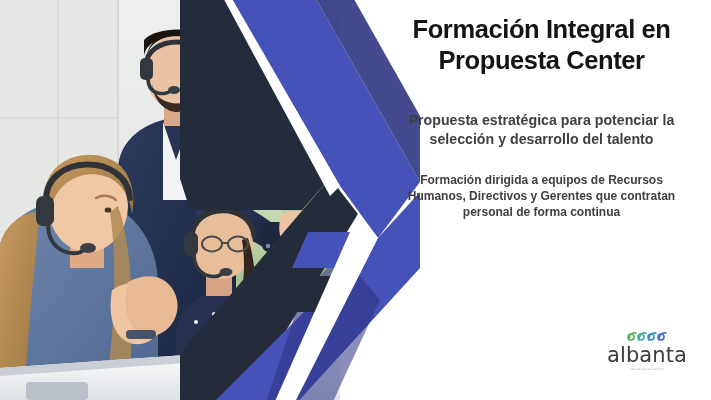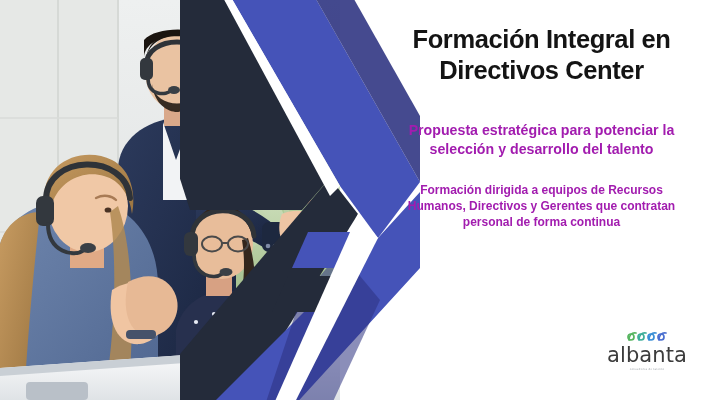--- a/index.html
+++ b/index.html
@@ -35,34 +35,34 @@
     pointer-events: none;
   }
   .chevron-svg { display: block; width: 240px; height: 400px; }
 
   
   .content {
     position: absolute;
     left: 372px; top: 0;
     width: 339px; height: 400px;
     box-sizing: border-box;
-    padding: 18px 14px 10px 14px;
+    padding: 8px 14px 10px 14px;
     text-align: center;
   }
   .title {
     color: #141414;
     font-size: 25.5px;
     font-weight: bold;
     line-height: 1.22;
     letter-spacing: -0.4px;
     margin: 6px 0 0 0;
     padding: 0 4px;
   }
   .sub-block {
-    color: #a21caf;
+    color: #404040;
     font-weight: bold;
     line-height: 1.34;
     margin: 0;
     padding: 0 6px;
   }
   .sub-1 {
     font-size: 14.2px;
     margin-top: 35px;
   }
   .sub-2 {
@@ -257,21 +257,21 @@
 
       <polygon points="40,-8 48,-8 160,186 150,196" fill="#ffffff"></polygon>
       <polygon points="178,214 198,238 112,408 92,408" fill="#ffffff"></polygon>
     </svg>
   </div>
 
   <div class="content">
 
     <h1 class="title">
       <span>Formación Integral en</span><br>
-      <span>Directivos Center</span>
+      <span>Propuesta Center</span>
     </h1>
 
     <p class="sub-block sub-1">Propuesta estratégica para potenciar la selección y desarrollo del talento</p>
 
     <p class="sub-block sub-2">Formación dirigida a equipos de Recursos Humanos, Directivos y Gerentes que contratan personal de forma continua</p>
 
     <div class="logo">
       <svg class="logo-mark" width="42" height="15" viewBox="0 0 84 30">
         <g fill="none" stroke-width="3.4" stroke-linecap="round">
           <path d="M10 22 C2 22 2 10 10 10 C18 10 18 22 10 22 Z" stroke="#57b560"></path>

